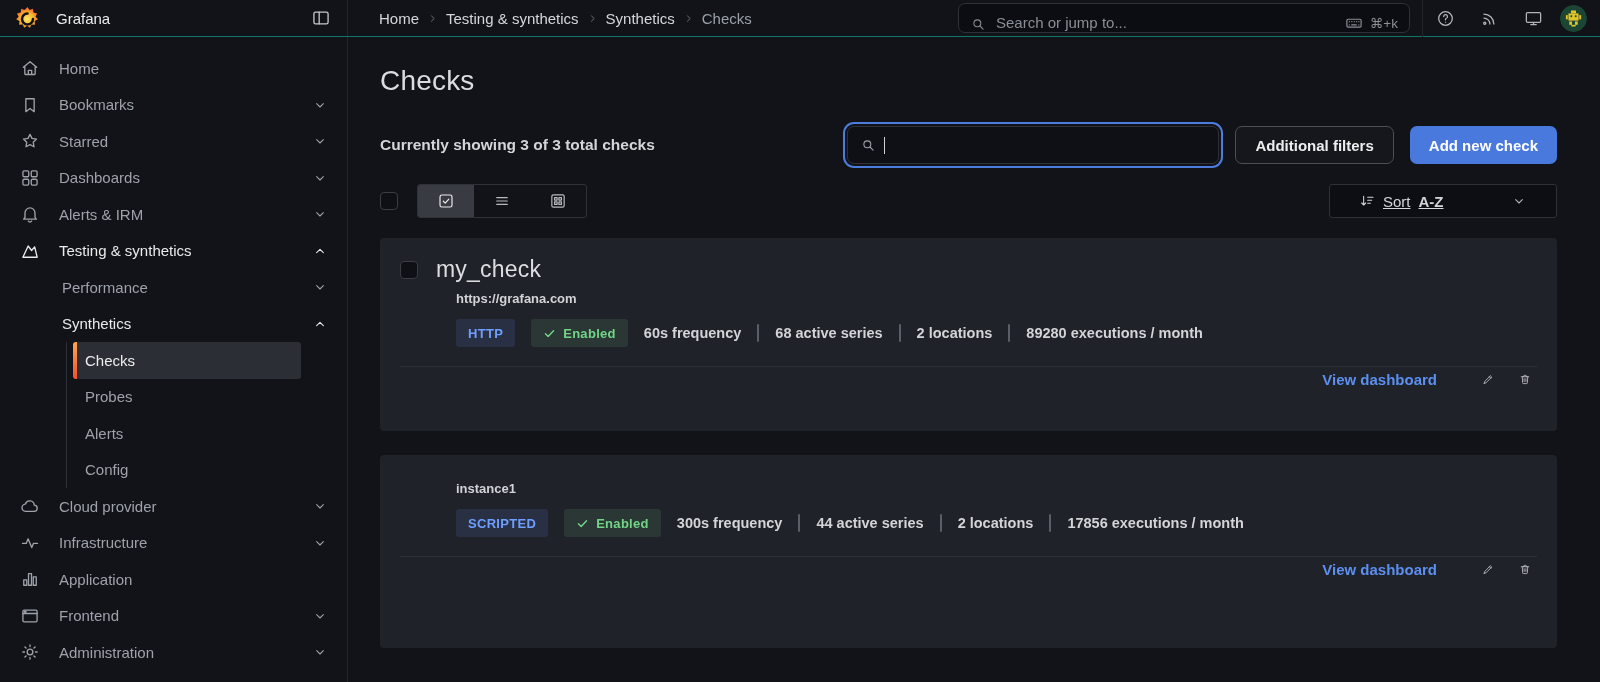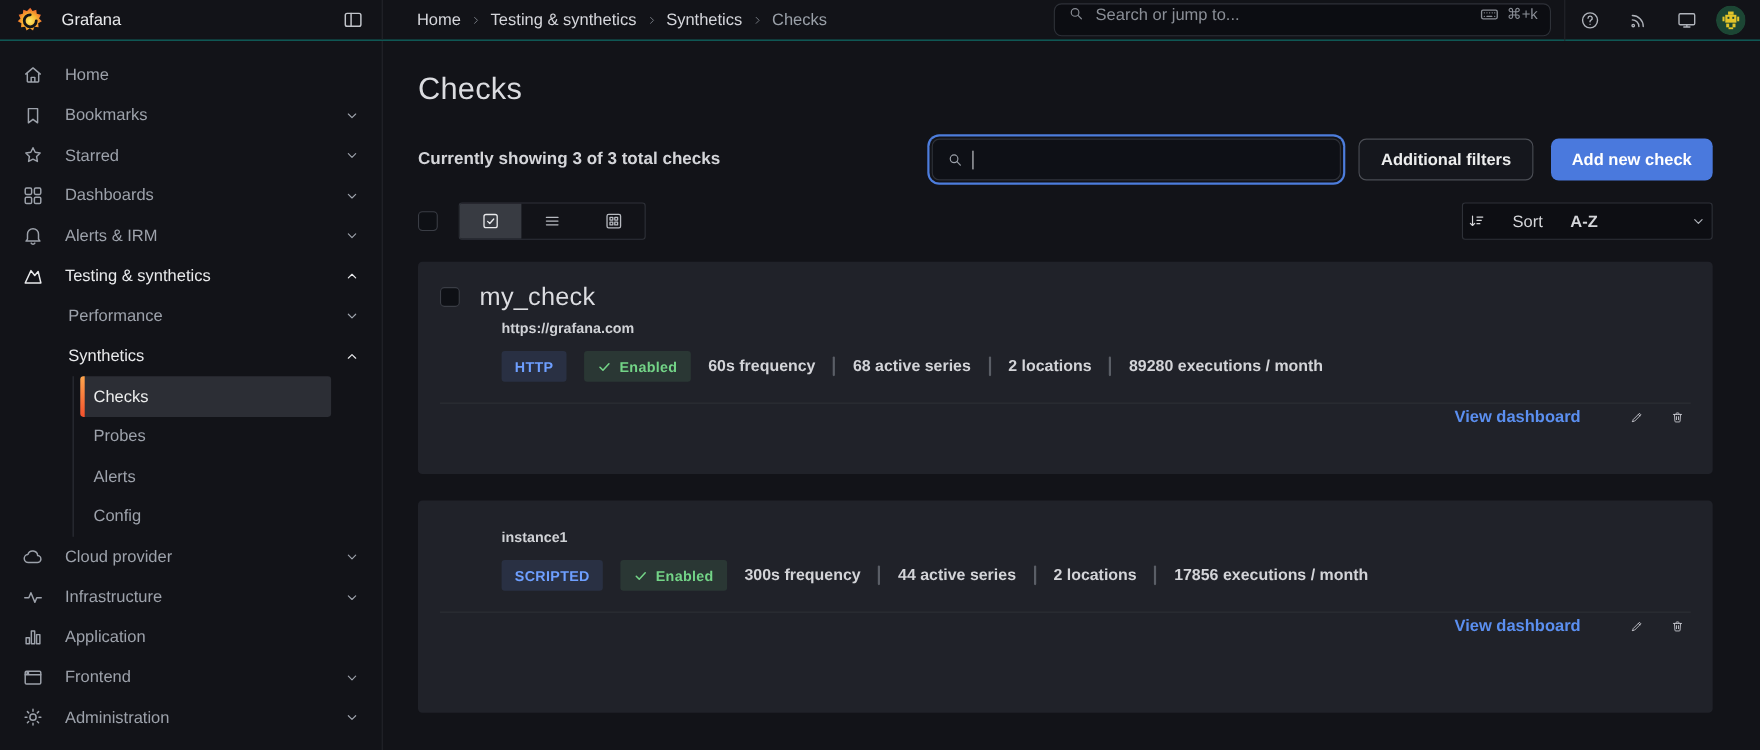--- a/index.html
+++ b/index.html
@@ -26,21 +26,21 @@
   .logo { width:27px; height:27px; flex:0 0 27px; }
   .brand { margin-left:15px; color:#e9eaec; font-weight:500; flex:1; }
   .panel-toggle { background:none; border:none; color:#c3c6cc; padding:2px; display:flex; }
   .breadcrumbs { display:flex; align-items:center; gap:7px; margin-left:31px; white-space:nowrap; }
   .breadcrumbs a { color:#d5d6db; text-decoration:none; cursor:pointer; }
   .breadcrumbs .current { color:#9aa0a8; }
   .bc-sep { color:#787c84; display:flex; }
   .h-search {
     margin-left:auto; width:452px; height:30px; background:#0c0d12;
     border:1px solid #2e3138; border-radius:7px;
-    display:flex; align-items:flex-start; padding:0 11px; gap:8px; color:#878b93;
+    display:flex; align-items:flex-end; padding:0 11px; gap:8px; color:#878b93;
   }
   .h-search input {
     flex:1; background:transparent; border:none; outline:none; color:#d5d6db; font-size:15px; min-width:0;
   }
   .h-search input::placeholder { color:#8a8e96; }
   .kbd-hint { display:flex; align-items:center; gap:7px; font-size:13.5px; color:#8a8e96; }
   .h-divider { width:1px; height:37px; background:#23252b; margin-left:12px; }
   .h-iconbtn { width:44px; height:37px; display:flex; align-items:center; justify-content:center;
     background:none; border:none; color:#b0b4bb; }
   .avatar { width:27px; height:27px; border-radius:50%; overflow:hidden; margin:0 13px 0 5px; cursor:pointer; }
@@ -92,22 +92,22 @@
   .checkbox {
     width:18px; height:18px; background:#0e1015; border:1px solid #3a3d45; border-radius:4px;
     flex:0 0 18px; cursor:pointer; display:inline-block;
   }
   .seg { display:flex; margin-left:19px; height:34px; border:1px solid #2e3138; border-radius:3px; overflow:hidden; }
   .seg button { width:56px; border:none; background:transparent; color:#b7bac0;
     display:flex; align-items:center; justify-content:center; }
   .seg button.sel { background:#383b42; color:#e8e9eb; }
   .sort-select {
     margin-left:auto; width:228px; height:34px; background:#0d0e13; border:1px solid #2e3138;
-    border-radius:3px; display:flex; align-items:center; gap:25px; padding:0 4px;
-    color:#d4d5d9; cursor:pointer;
+    border-radius:3px; display:flex; align-items:center; gap:8px; padding:0 29px;
+    color:#d4d5d9; cursor:pointer;text-decoration:underline;
   }
   .sort-select .sort-val { font-weight:700; }
   .sort-select .chev { margin-left:auto; color:#b0b4bb; display:flex; }
 
   
   .card { background:#202229; border-radius:4px; margin-top:20px; height:193px; padding:18px 20px 14px; }
   .card + .card { margin-top:24px; }
   .card-head { display:flex; align-items:center; }
   .card-head h2 { margin:0 0 0 18px; font-size:23px; font-weight:400; color:#dcdde1; letter-spacing:.2px; }
   .card-sub { margin:8px 0 0 56px; font-size:13px; font-weight:700; color:#d0d2d6; }

